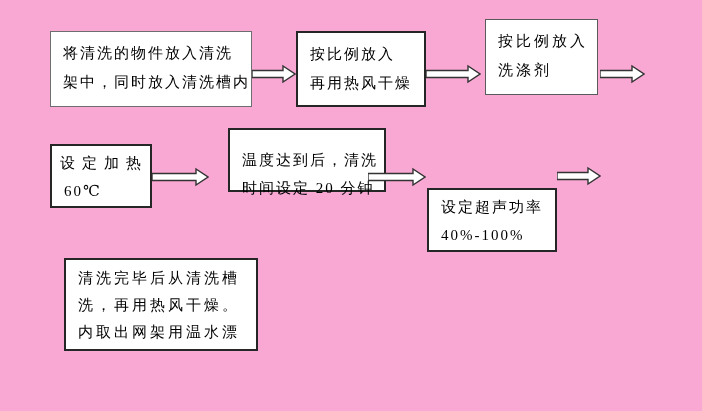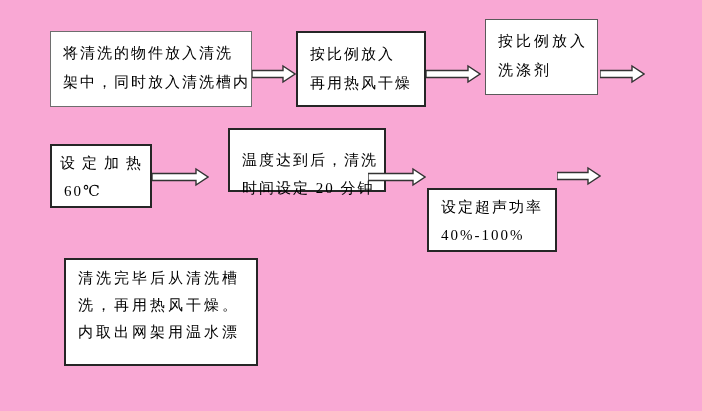--- a/index.html
+++ b/index.html
@@ -31,21 +31,21 @@
     padding-left: 12px;
   }
   .bline.spread { letter-spacing: 7px; padding-left: 8px; }
   .bline.wide { letter-spacing: 3px; }
   .box1 { left: 50px;  top: 31px;  width: 202px; height: 76px; padding-top: 7px; border-color:#6e6e6e; border-width:1.4px;}
   .box2 { left: 296px; top: 31px;  width: 130px; height: 76px; padding-top: 7px; }
   .box3 { left: 485px; top: 19px;  width: 113px; height: 76px; padding-top: 7px; border-color:#5a5a5a;}
   .box4 { left: 50px;  top: 144px; width: 102px; height: 64px; padding-top: 3px; line-height: 28px; }
   .box5 { left: 210px; top: 128px; width: 158px; height: 64px; padding-top: 16px; line-height: 28px; margin-left: 18px; }
   .box6 { left: 427px; top: 144px; width: 130px; height: 64px; padding-top: 3px; line-height: 28px; margin-top: 44px; }
-  .box7 { left: 64px;  top: 258px; width: 194px; height: 108px; padding-top: 5px; line-height: 27px; }
+  .box7 { left: 64px;  top: 258px; width: 194px; height: 93px; padding-top: 5px; line-height: 27px; }
   .arrow { position: absolute; }
   .arrow polygon { fill: #ffffff; stroke: #333333; stroke-width: 1.4; }
 </style>
 </head>
 <body>
 
 <div class="canvas">
 
   <div class="fbox box1">
     <div class="bline">将清洗的物件放入清洗</div>

